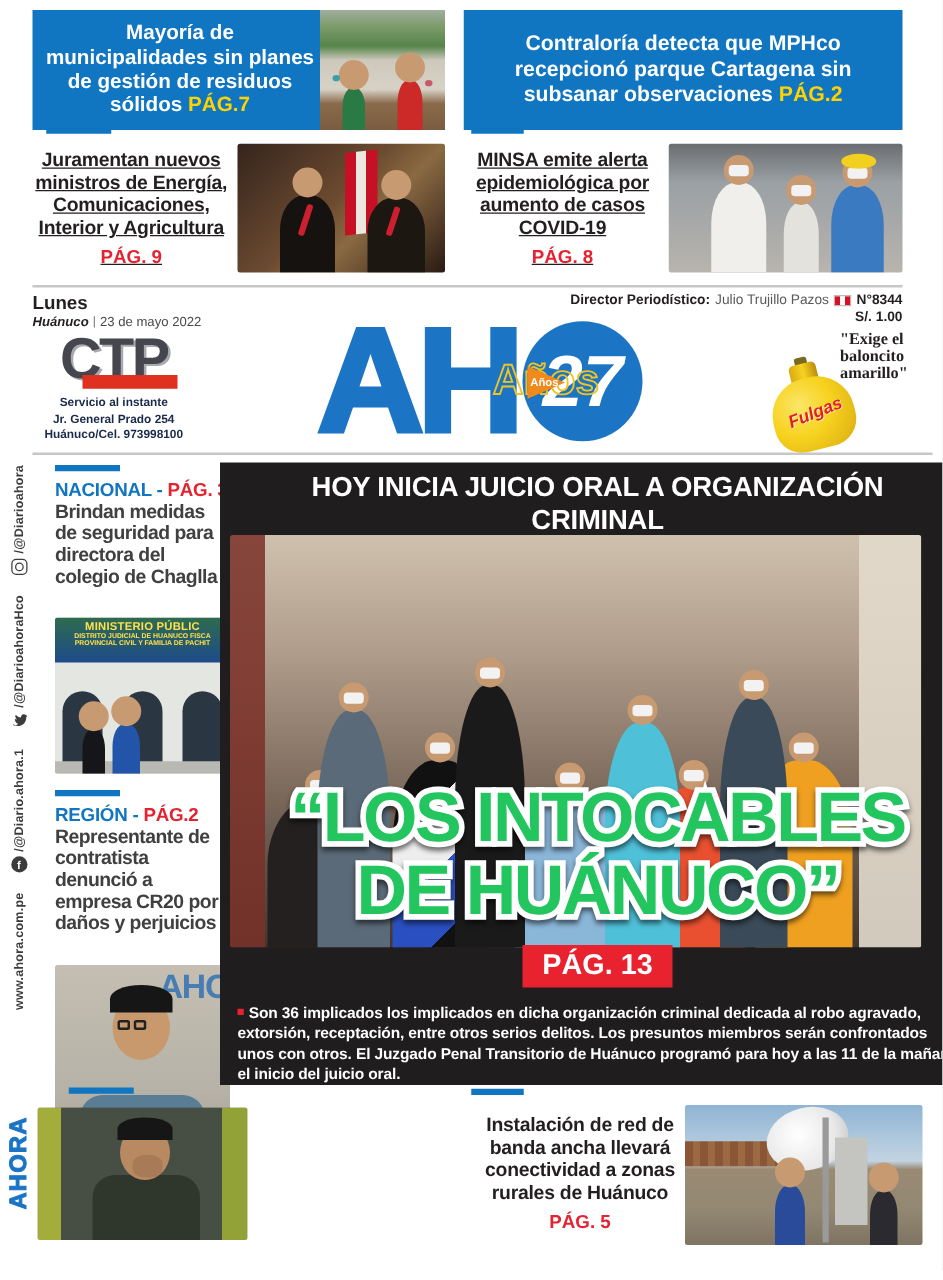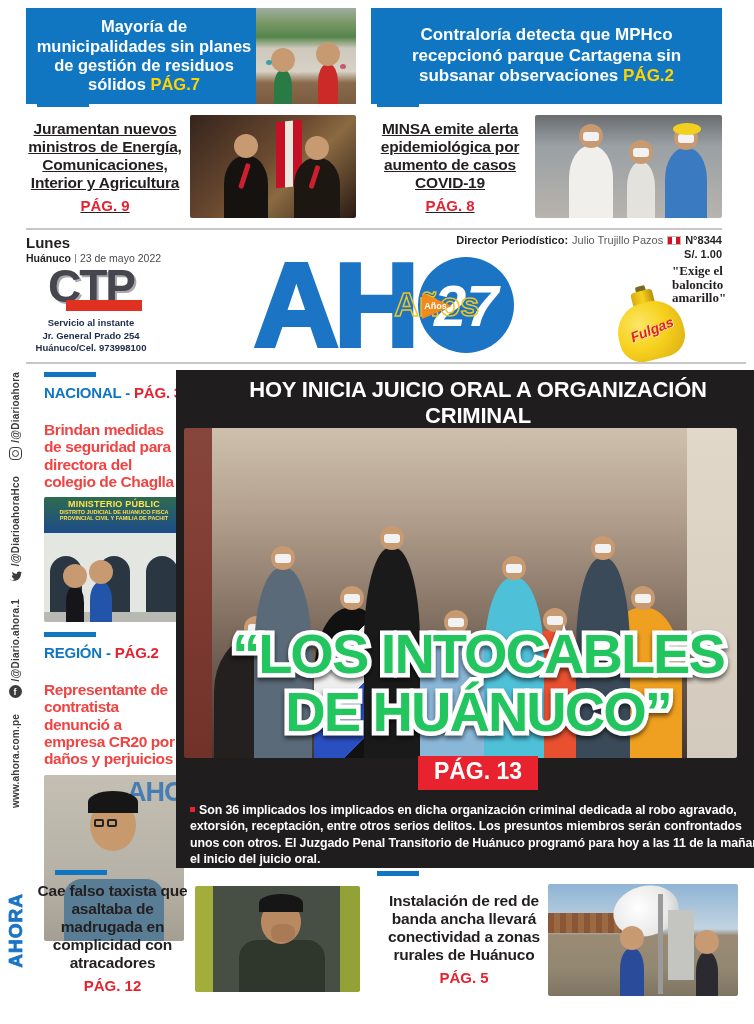--- a/index.html
+++ b/index.html
@@ -53,21 +53,21 @@
   .photo-contractor { background:linear-gradient(180deg,#c4bfb2 0%,#b7b2a7 60%,#a59f93 100%); }
   .photo-detainees { background:
     linear-gradient(90deg, rgba(122,48,40,.85) 0 5%, rgba(122,48,40,0) 5%),
     linear-gradient(270deg, rgba(226,218,204,.9) 0 9%, rgba(226,218,204,0) 9%),
     linear-gradient(180deg,#cfc0ae 0%,#b3a08e 26%,#7c6a5c 62%,#41362f 100%); }
 
   
   #dateline { left:26px; top:234px; }
   #dateline .day { font-size:15px; font-weight:bold; }
   #dateline .sub { font-size:10.5px; color:#4a4a4a; margin-top:1px; }
-  #dateline .sub b { color:#231f20; }
+  #dateline .sub b { color:#231f20;font-style:italic; }
   #dateline .sep { display:inline-block; width:1px; height:9px; background:#8a8a8a; margin:0 4px; vertical-align:-1px; }
 
   #masthead-right { right:32px; top:234px; text-align:right; font-size:11px; }
   #masthead-right .row1 { display:flex; align-items:center; gap:4px; justify-content:flex-end; }
   #masthead-right .dir-label { font-weight:bold; }
   #masthead-right .dir-name { color:#5a5a5a; }
   .peru-flag { display:inline-block; width:14px; height:9px; border:.5px solid #bbb;
     background:linear-gradient(90deg,#d91023 0 33%,#fff 33% 66%,#d91023 66%); }
   #masthead-right .edition { font-weight:bold; }
   #masthead-right .price { font-weight:bold; margin-top:2px; }
@@ -113,22 +113,22 @@
   #brand-vertical { left:5px; top:893px; }
   #brand-vertical .rail-text { font-size:19px; font-weight:bold; color:#1b74c4; letter-spacing:1px; -webkit-text-stroke:.8px #1b74c4; }
 
   
   .side-sec { position:absolute; left:44px; width:140px; }
   #side1 { top:372px; }
   #side2 { top:632px; }
   .sec-head { font-size:15px; font-weight:bold; margin-top:7px; letter-spacing:-.2px; }
   .sec-name { color:#1176c1; }
   .sec-sep { color:#1176c1; }
-  .side-headline { font-size:15.5px; font-weight:bold; line-height:1.12; letter-spacing:-.4px; margin-top:20px; color:#ef4444; }
-  .side-photo { margin-top:7px; width:140px; }
+  .side-headline { font-size:15.5px; font-weight:bold; line-height:1.12; letter-spacing:-.4px; margin-top:0; color:#404040; }
+  .side-photo { margin-top:24px; width:140px; }
   #side1 .side-photo { height:125px; }
   #side2 .side-photo { height:166px; }
 
   .mp-banner { position:absolute; left:0; top:0; width:100%; height:36px; padding:2px 3px;
     background:linear-gradient(180deg,#2e6b4f 0%,#1d4b8a 100%); text-align:center; overflow:hidden; white-space:nowrap; }
   .mp-banner .l1 { color:#ffe14d; font-weight:bold; font-size:9px; letter-spacing:.2px; }
   .mp-banner .l2, .mp-banner .l3 { color:#ffe14d; font-weight:bold; font-size:5.5px; }
   .arch { position:absolute; bottom:8px; width:32px; height:58px; border-radius:16px 16px 0 0; background:#2a3642; }
   .mp-ground { position:absolute; bottom:0; width:100%; height:10px; background:#b9b9b3; }
 
@@ -349,24 +349,20 @@
     <div id="main-pag"><span>PÁG. 13</span></div>
     <div id="main-body"><span class="bullet"></span><span>Son 36 implicados los implicados en dicha organización criminal dedicada al robo agravado, extorsión, receptación, entre otros serios delitos. Los presuntos miembros serán confrontados unos con otros. El Juzgado Penal Transitorio de Huánuco programó para hoy a las 11 de la mañana el inicio del juicio oral.</span></div>
   </div>
   <div class="dash" style="left:377px;top:871px;width:42px;"></div>
 
   <div class="abs" id="brand-vertical">
     <span class="rail-text">AHORA</span>
   </div>
 
   <div class="story3" id="story-bl">
-    <div class="s-text">
-      <div class="s-head">Cae falso taxista que asaltaba de madrugada en complicidad con atracadores</div>
-      <div class="s-page pg-red">PÁG. 12</div>
-    </div>
     <div class="photo photo-taxi">
       <span class="person-torso" style="left:44px;bottom:0;width:86px;height:52px;background:#2f362c;"></span>
       <span class="person-head" style="left:66px;top:14px;width:40px;height:44px;background:#b98a62;"></span>
       <span class="person-hair" style="left:64px;top:8px;width:44px;height:18px;"></span>
       <span class="speck" style="left:76px;top:38px;width:24px;height:18px;background:#a87a55;border-radius:40%;"></span>
     </div>
   </div>
 
   <div class="story3" id="story-br">
     <div class="s-text">

